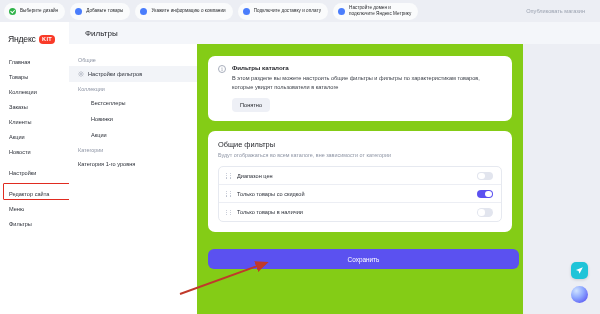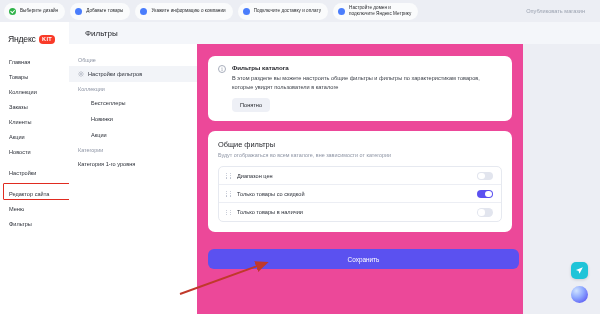--- a/index.html
+++ b/index.html
@@ -115,21 +115,21 @@
     padding-left: 9px; gap: 4px;
   }
   .subnav-item.selected { background: #f2f4f8; }
   .subnav-item.indent { padding-left: 22px; }
   .gear-icon { width: 6px; height: 6px; flex: 0 0 auto; display:block; }
 
   
   .content {
     position: absolute; left: 197px; top: 44px;
     width: 326px; height: 270px;
-    background: #ec4899;
+    background: #84cc16;
     padding: 12px 11px 0 11px;
   }
   .card {
     background: #ffffff; border-radius: 7px;
     padding: 8px 10px 9px 10px;
   }
   .info-card { display: flex; gap: 6px; }
   .info-icon {
     width: 8px; height: 8px; border-radius: 50%;
     border: .9px solid #a8aebc;

